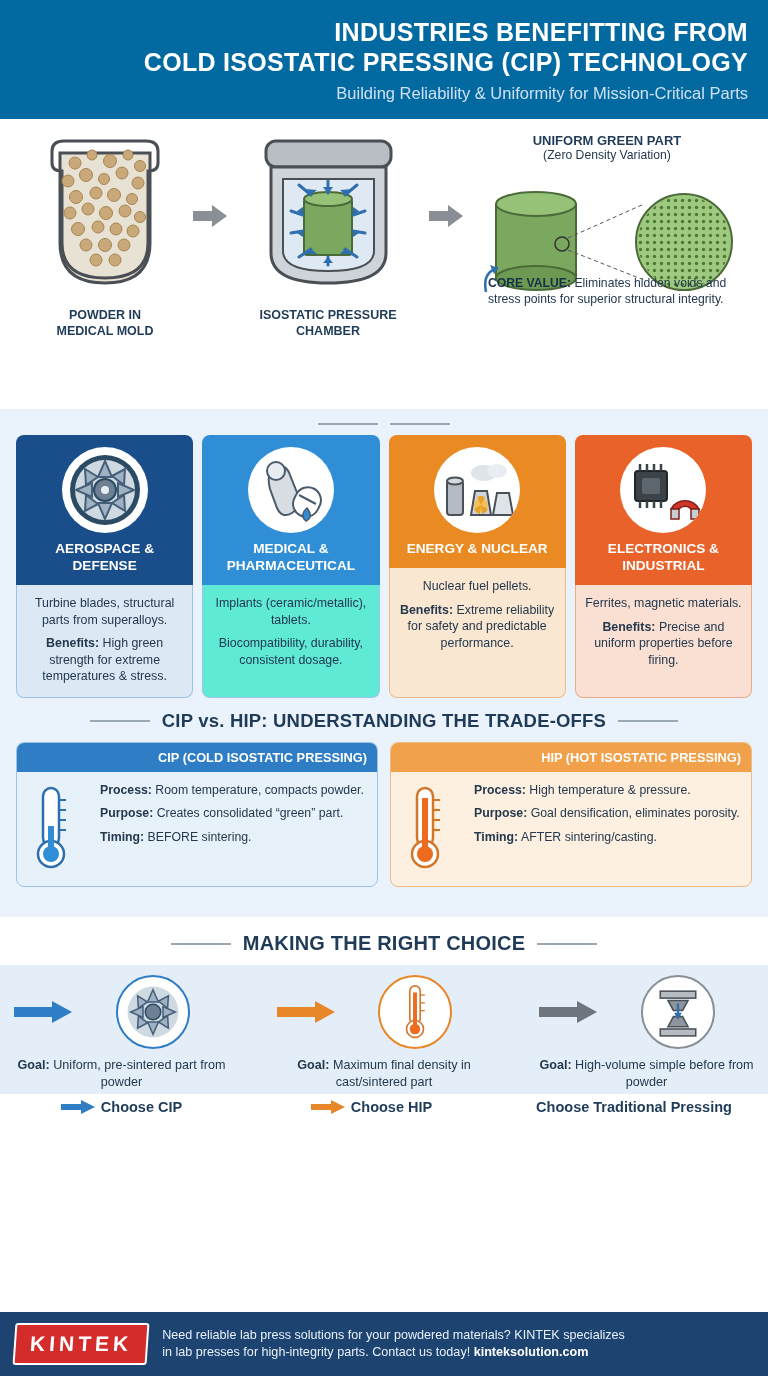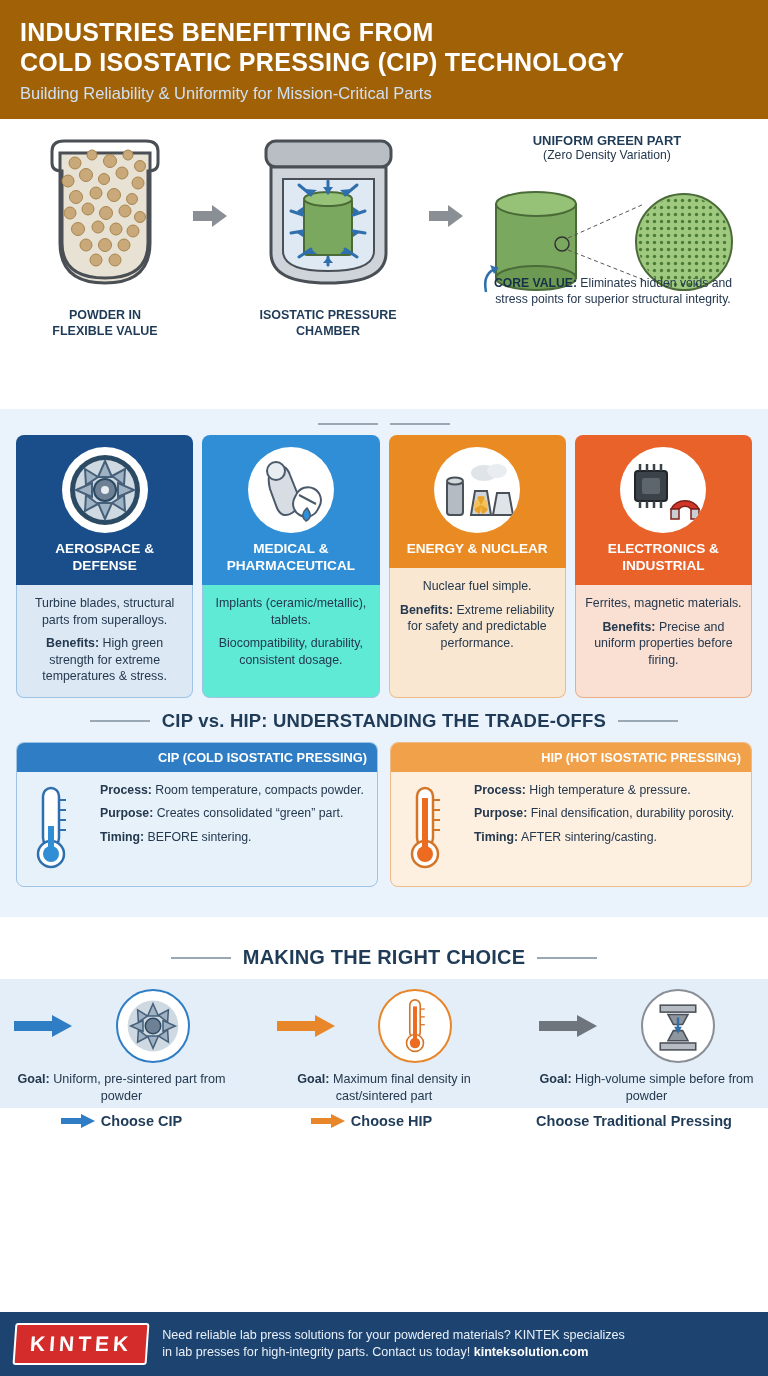--- a/index.html
+++ b/index.html
@@ -6,23 +6,23 @@
   body {
     width: 768px; height: 1376px;
     font-family: "Liberation Sans", sans-serif;
     background: #ffffff;
     overflow: hidden;
   }
   .page { width: 768px; height: 1376px; position: relative; background:#fff; }
 
   
   .header {
-    background: #a16207;
+    background: #0369a1;
     padding: 18px 20px 16px;
-    text-align: left;
+    text-align: right;
     color: #fff;
   }
   .header h1 {
     font-size: 25px; font-weight: bold; letter-spacing: .3px; line-height: 1.18;
   }
   .header .sub {
     margin-top: 7px; font-size: 16.5px; font-weight: normal; color: #cfe0f2;
   }
 
   
@@ -80,21 +80,21 @@
   .tradeoff { background:#eaf3fb; padding: 0 16px 14px; }
   .to-row { display:flex; gap:12px;border-radius:6px; }
   .to-card { flex:1; border-radius:8px; border:1px solid #9dc3e6; overflow:hidden; }
   .to-head { padding: 7px 10px; font-size:12.8px; font-weight:bold; color:#fff; text-align:right; }
   .to-inner { display:flex; gap:26px; padding:10px 11px 12px; }
   .to-text { font-size:12.3px; line-height:1.34; color:#24384e; }
   .to-text p { margin-bottom:7px; }
   .to-text p:last-child { margin-bottom:18px; }
 
   
-  .choice { background:#fff; padding: 17px 0 10px; }
+  .choice { background:#fff; padding: 3px 0 10px; }
   .choice-band { background:#e3eef8; padding: 10px 14px 4px; }
   .choice-row { display:flex; align-items:flex-start; justify-content:space-between; }
   .choice-item { text-align:center; width: 215px; }
   .choice-circ {
     width:74px; height:74px; border-radius:50%; background:#fff; margin:0 auto;
     display:flex;align-items:center;justify-content:center;
   }
   .choice-text { font-size:12.6px; line-height:1.32; color:#24384e; margin-top:8px; }
   .choose-row { display:flex; justify-content:space-between; padding: 4px 14px 0; align-items:center; }
   .choose-lbl { font-size:14.5px; font-weight:bold; color:#1f3b57; }
@@ -159,21 +159,21 @@
               <circle cx="103" cy="98" r="6"></circle>
               <circle cx="56" cy="112" r="6"></circle>
             <circle cx="75" cy="112" r="6.5"></circle>
               <circle cx="94" cy="112" r="6"></circle>
               <circle cx="66" cy="127" r="6"></circle>
             <circle cx="85" cy="127" r="6"></circle>
           </g>
         </svg>
         <div class="proc-cap">
           <span>POWDER IN</span><br>
-          <span>FLEXIBLE VALUE</span>
+          <span>MEDICAL MOLD</span>
         </div>
       </div>
 
       <div class="arrow-gray" style="margin-top:72px;"></div>
 
       <div style="width:175px;">
         <svg width="175" height="165" viewBox="0 0 175 165">
           <rect x="25" y="8" width="125" height="26" rx="10" fill="#b9bec4" stroke="#4a4f55" stroke-width="3"></rect>
           <path d="M30 34 L30 120 Q30 150 87 150 Q145 150 145 120 L145 34 Z" fill="#cfd4da" stroke="#4a4f55" stroke-width="3"></path>
           <path d="M42 46 L42 118 Q42 138 87 138 Q133 138 133 118 L133 46 Z" fill="#dfe9f3" stroke="#4a4f55" stroke-width="2"></path>
@@ -222,21 +222,21 @@
           <defs>
             <pattern id="dots" width="7" height="7" patternUnits="userSpaceOnUse">
               <circle cx="3.5" cy="3.5" r="1.7" fill="#4a7a36"></circle>
             </pattern>
           </defs>
           <circle cx="208" cy="80" r="48" fill="#9ec97f" stroke="#4a6b38" stroke-width="2"></circle>
           <circle cx="208" cy="80" r="46" fill="url(#dots)"></circle>
           <path d="M10 130 Q6 110 22 106" fill="none" stroke="#2f6fad" stroke-width="2.5"></path>
           <polygon points="22,106 14,103 18,112" fill="#2f6fad"></polygon>
         </svg>
-        <div class="core-value" style="margin:-26px 0 0 auto; text-align:center;">
+        <div class="core-value" style="margin:-26px 0 0 auto; text-align:left;">
           <b>CORE VALUE:</b><span> Eliminates hidden voids and stress points for superior structural integrity.</span>
         </div>
       </div>
     </div>
   </div>
 
   <div class="industries-wrap">
     <div class="sect-title">
       <span class="ln"></span>
       <span class="ln"></span>
@@ -305,21 +305,21 @@
                 <circle cx="44" cy="54" r="7" fill="#f3c15c"></circle>
                 <path d="M44 54 L40 46 A9 9 0 0 1 48 46 Z"></path>
                 <path d="M44 54 L51 58 A9 9 0 0 1 45 63 Z"></path>
                 <path d="M44 54 L37 58 A9 9 0 0 0 43 63 Z"></path>
               </g>
             </svg>
           </div>
           <div class="card-title">ENERGY &amp; NUCLEAR</div>
         </div>
         <div class="card-body" style="background:#fae7d2;border:1px solid #eeba85;border-top:none;">
-          <p>Nuclear fuel simple.</p>
+          <p>Nuclear fuel pellets.</p>
           <p><b>Benefits:</b><span> Extreme reliability for safety and predictable performance.</span></p>
         </div>
       </div>
 
       <div class="card">
         <div class="card-top" style="background:#e8622a;">
           <div class="circ">
             <svg width="80" height="78" viewBox="0 0 80 78">
               <rect x="12" y="20" width="32" height="30" rx="3" fill="#3b4349" stroke="#20262b" stroke-width="2"></rect>
               <rect x="19" y="27" width="18" height="16" rx="2" fill="#5d666d"></rect>
@@ -390,21 +390,21 @@
               <rect x="20" y="16" width="6" height="54" fill="#ec6b1f"></rect>
               <g stroke="#d4762a" stroke-width="2">
                 <path d="M31 18 L38 18"></path>
                   <path d="M31 28 L38 28"></path>
                   <path d="M31 38 L38 38"></path>
                   <path d="M31 48 L38 48"></path>
               </g>
             </svg>
             <div class="to-text">
               <p><b>Process:</b><span> High temperature &amp; pressure.</span></p>
-              <p><b>Purpose:</b><span> Final densification, durability porosity.</span></p>
+              <p><b>Purpose:</b><span> Goal densification, eliminates porosity.</span></p>
               <p><b>Timing:</b><span> AFTER sintering/casting.</span></p>
             </div>
           </div>
         </div>
 
       </div>
     </div>
   </div>
 
   <div class="choice">

